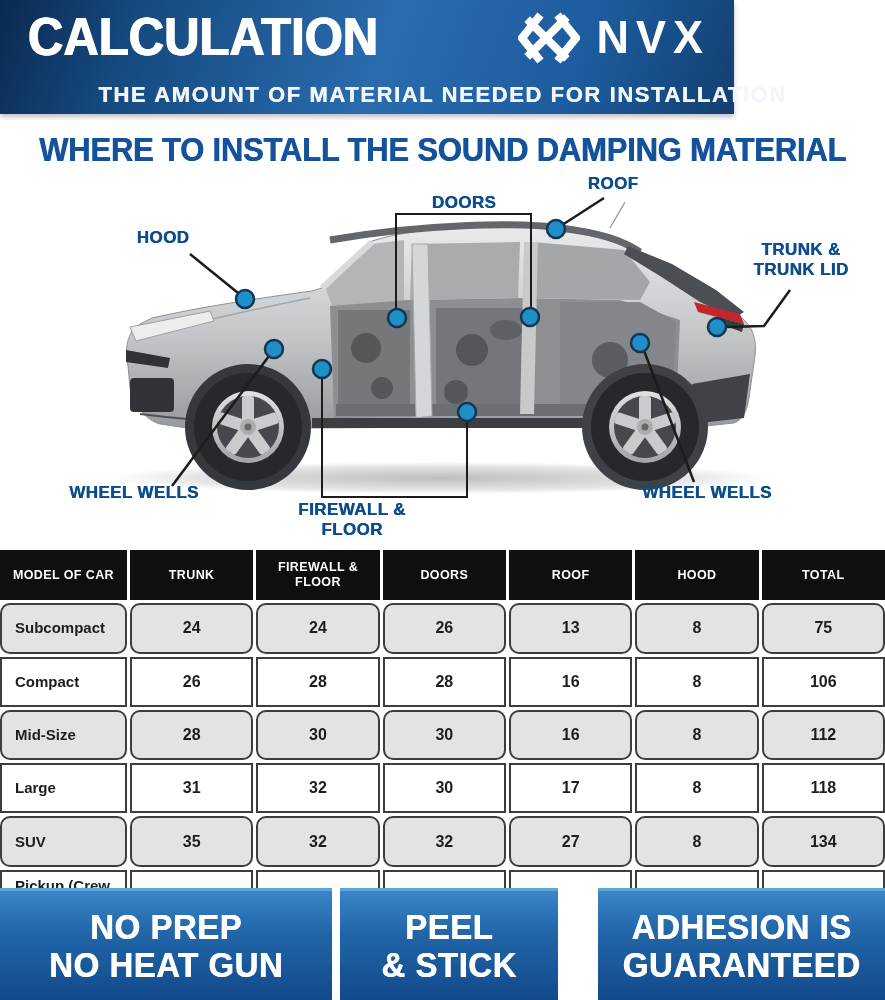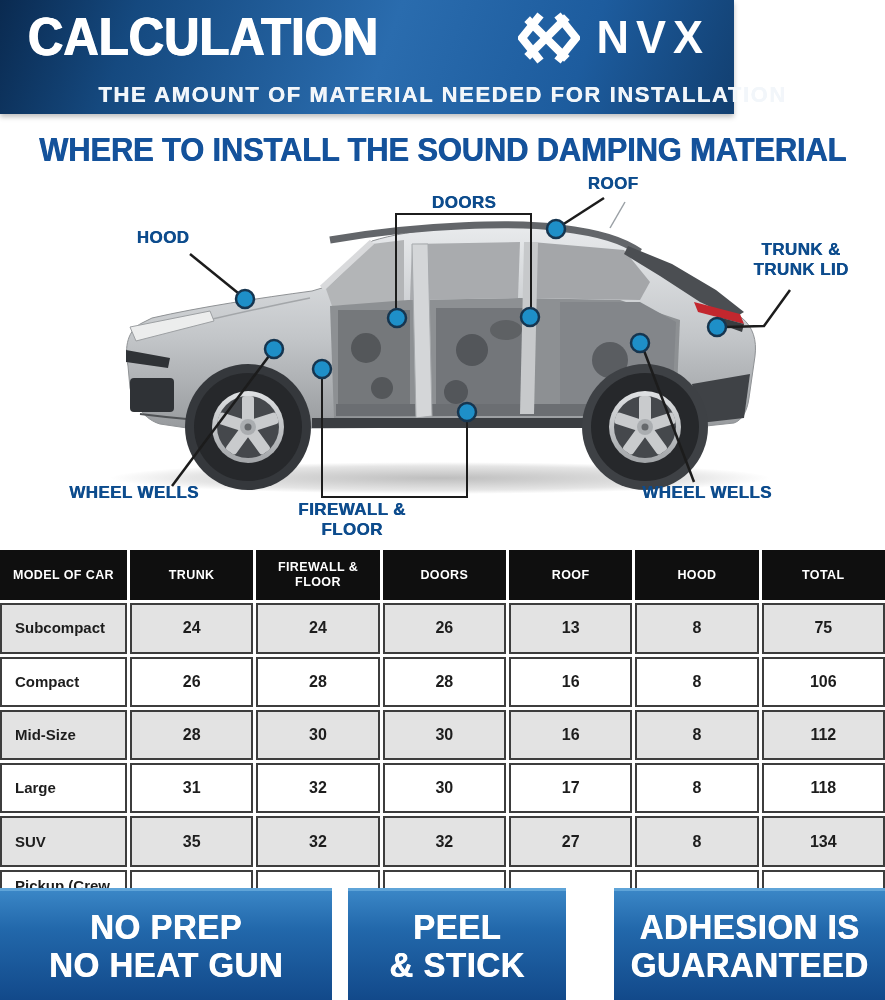--- a/index.html
+++ b/index.html
@@ -31,25 +31,25 @@
 
   
   .calc-table{position:absolute;left:0;top:550px;width:885px;height:370px;background:#fff;
           display:grid;grid-template-columns:127px repeat(6,1fr);grid-template-rows:repeat(7,1fr);
           gap:3px;box-sizing:border-box;}
   .cell{display:flex;align-items:center;justify-content:center;box-sizing:border-box;
           border:2px solid #3d3d3d;font-weight:700;font-size:16px;color:#1d1d1d;text-align:center;}
   .cell.head{background:#0f0f0f;border-color:#0f0f0f;color:#fff;font-size:12.5px;
           letter-spacing:.4px;line-height:15px;padding:0 6px;}
   .cell.model{justify-content:flex-start;padding-left:13px;font-size:15px;text-align:left;line-height:18px;}
-  .row-gray{background:#e3e3e3;}
+  .row-gray{background:#e3e3e3;border-radius:10px;}
   .row-white{background:#ffffff;}
 
   
-  .footer{position:absolute;left:0;top:888px;width:885px;height:112px;display:flex;gap:16px;background:#fff;}
+  .footer{position:absolute;left:0;top:888px;width:885px;height:112px;display:flex;gap:8px;background:#fff;}
   .footer-panel{display:flex;flex-direction:column;align-items:center;justify-content:center;
           background:linear-gradient(180deg,#3a86c6 0%,#2268ab 35%,#12498a 100%);
           border-top:3px solid #5fa4d8;box-sizing:border-box;}
   .footer-panel span{color:#fff;font-weight:700;font-size:33px;line-height:38px;letter-spacing:.5px;
           text-shadow:.6px 0 0 #fff;transform:scaleY(1.05);}
   .fp1{flex:0 0 332px;} .fp2{flex:0 0 218px;} .fp3{flex:1;margin-left:32px;}
 </style>
 </head>
 <body>
 

